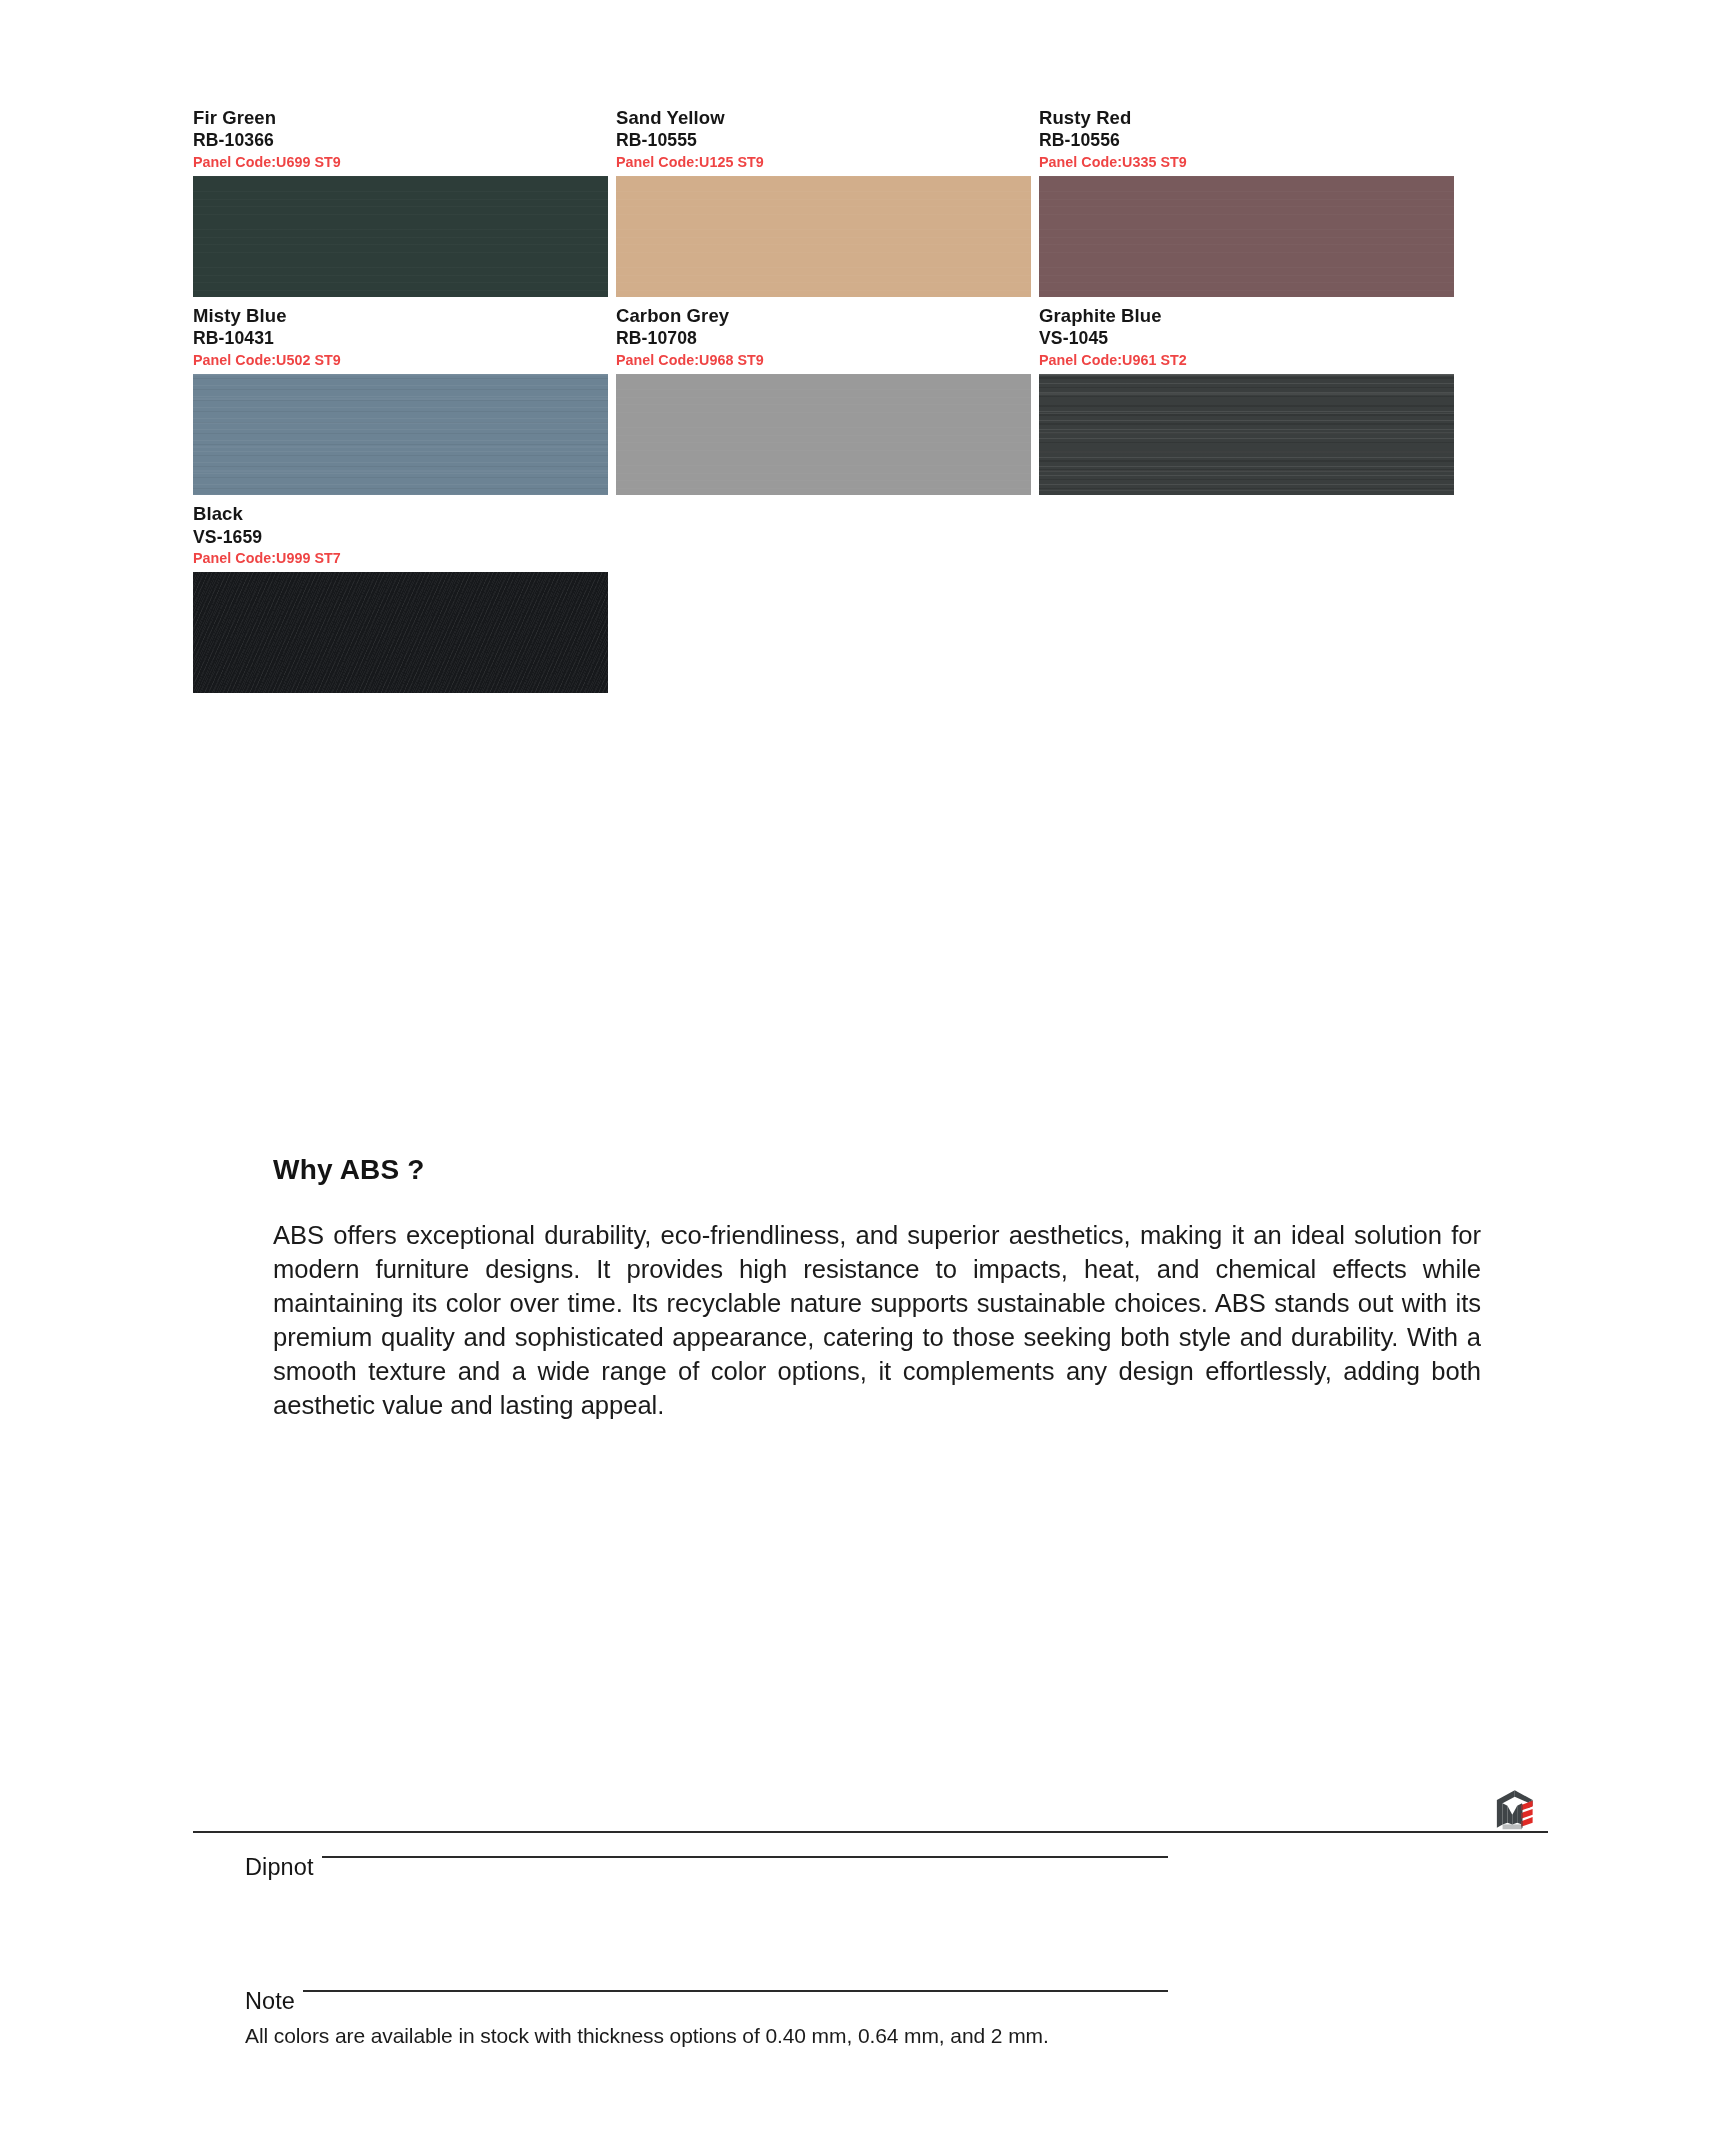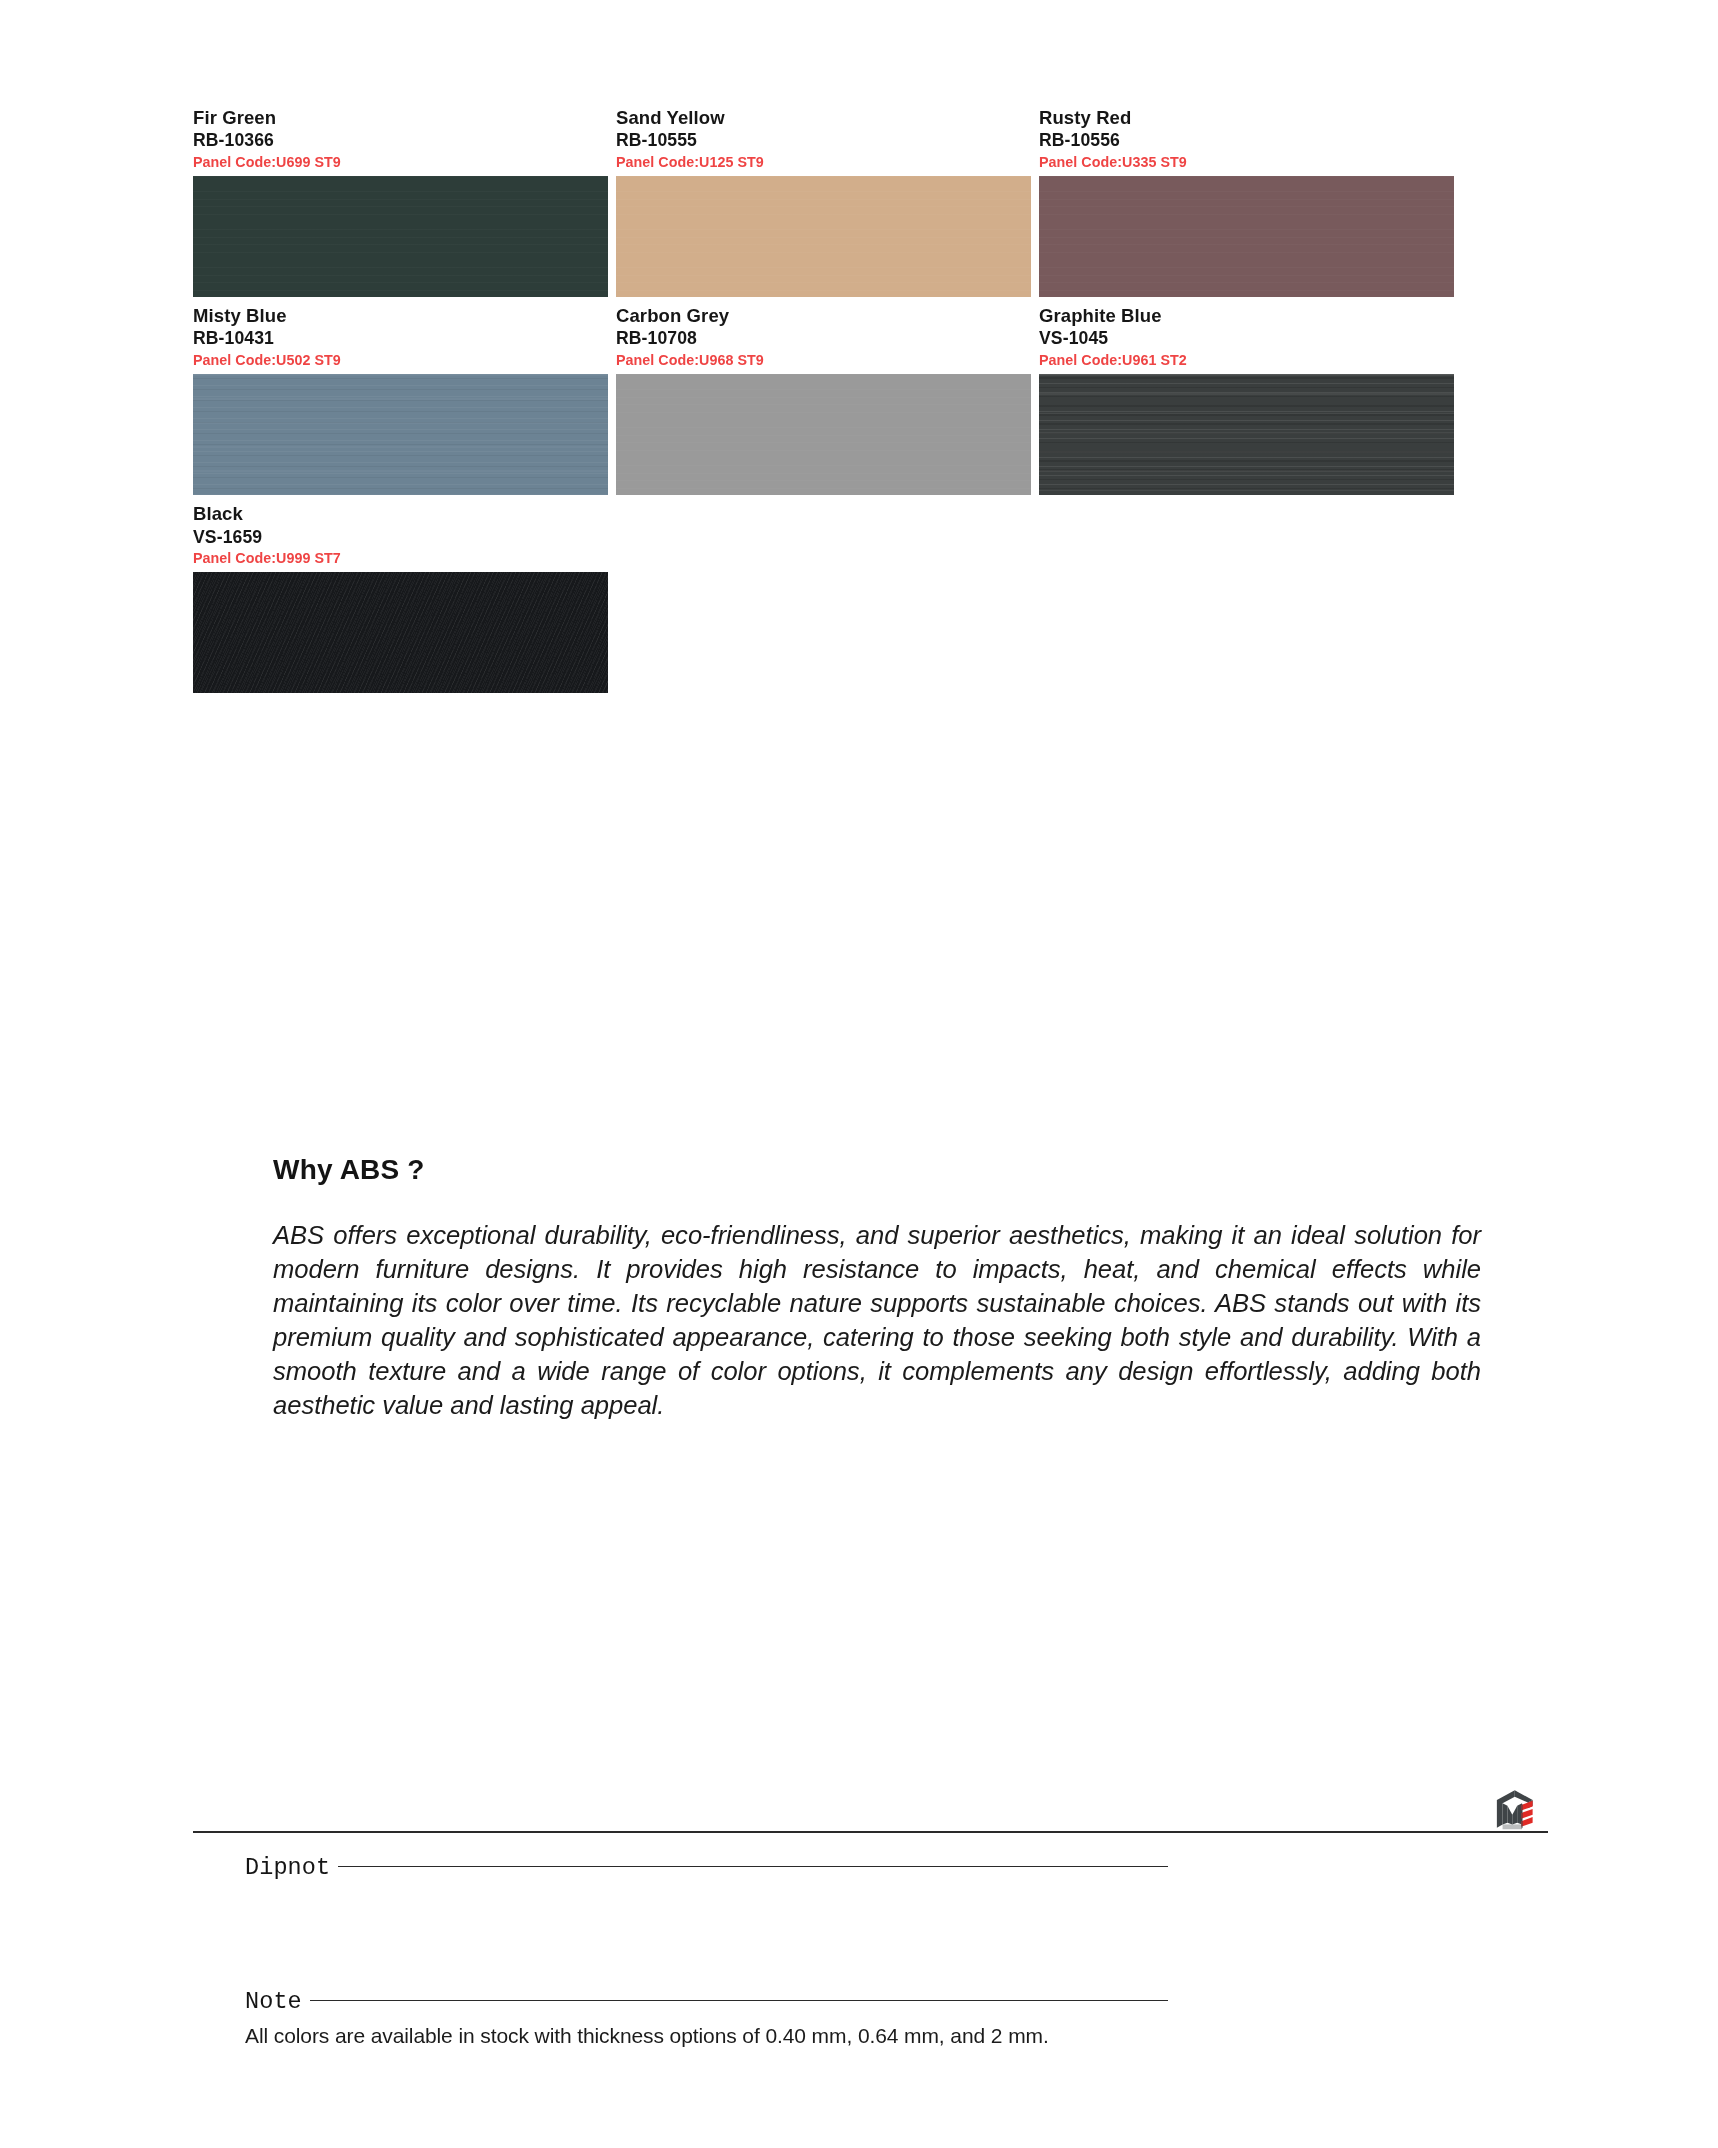--- a/index.html
+++ b/index.html
@@ -153,21 +153,20 @@
     letter-spacing: 0.2px;
   }
   .abs-body {
     font-size: 25.6px;
     line-height: 34px;
     color: #1b1b1b;
     margin: 0;
     text-align: justify;
     text-justify: inter-word;
     letter-spacing: -0.04px;
-    font-style: italic;
   }
 
   
   .footer-rule {
     position: absolute;
     left: 193px;
     top: 1831px;
     width: 1355px;
     height: 1.7px;
     background: #2a2a2a;
@@ -182,24 +181,23 @@
 
   .note-block {
     position: absolute;
     width: 923px;
   }
   .note-block.dipnot { left: 245px; top: 1856px; }
   .note-block.note   { left: 245px; top: 1990px; }
 
   .note-head {
     display: flex;
-    align-items: center;
+    align-items: flex-start;
     gap: 8px;
     margin: 0 0 8.4px 0;
-    font-family: Liberation Mono, monospace;
   }
   .note-label {
     font-size: 23.5px;
     font-weight: 400;
     color: #151515;
     line-height: 1;
     white-space: nowrap;
     letter-spacing: 0.1px;
   }
   .note-line {

